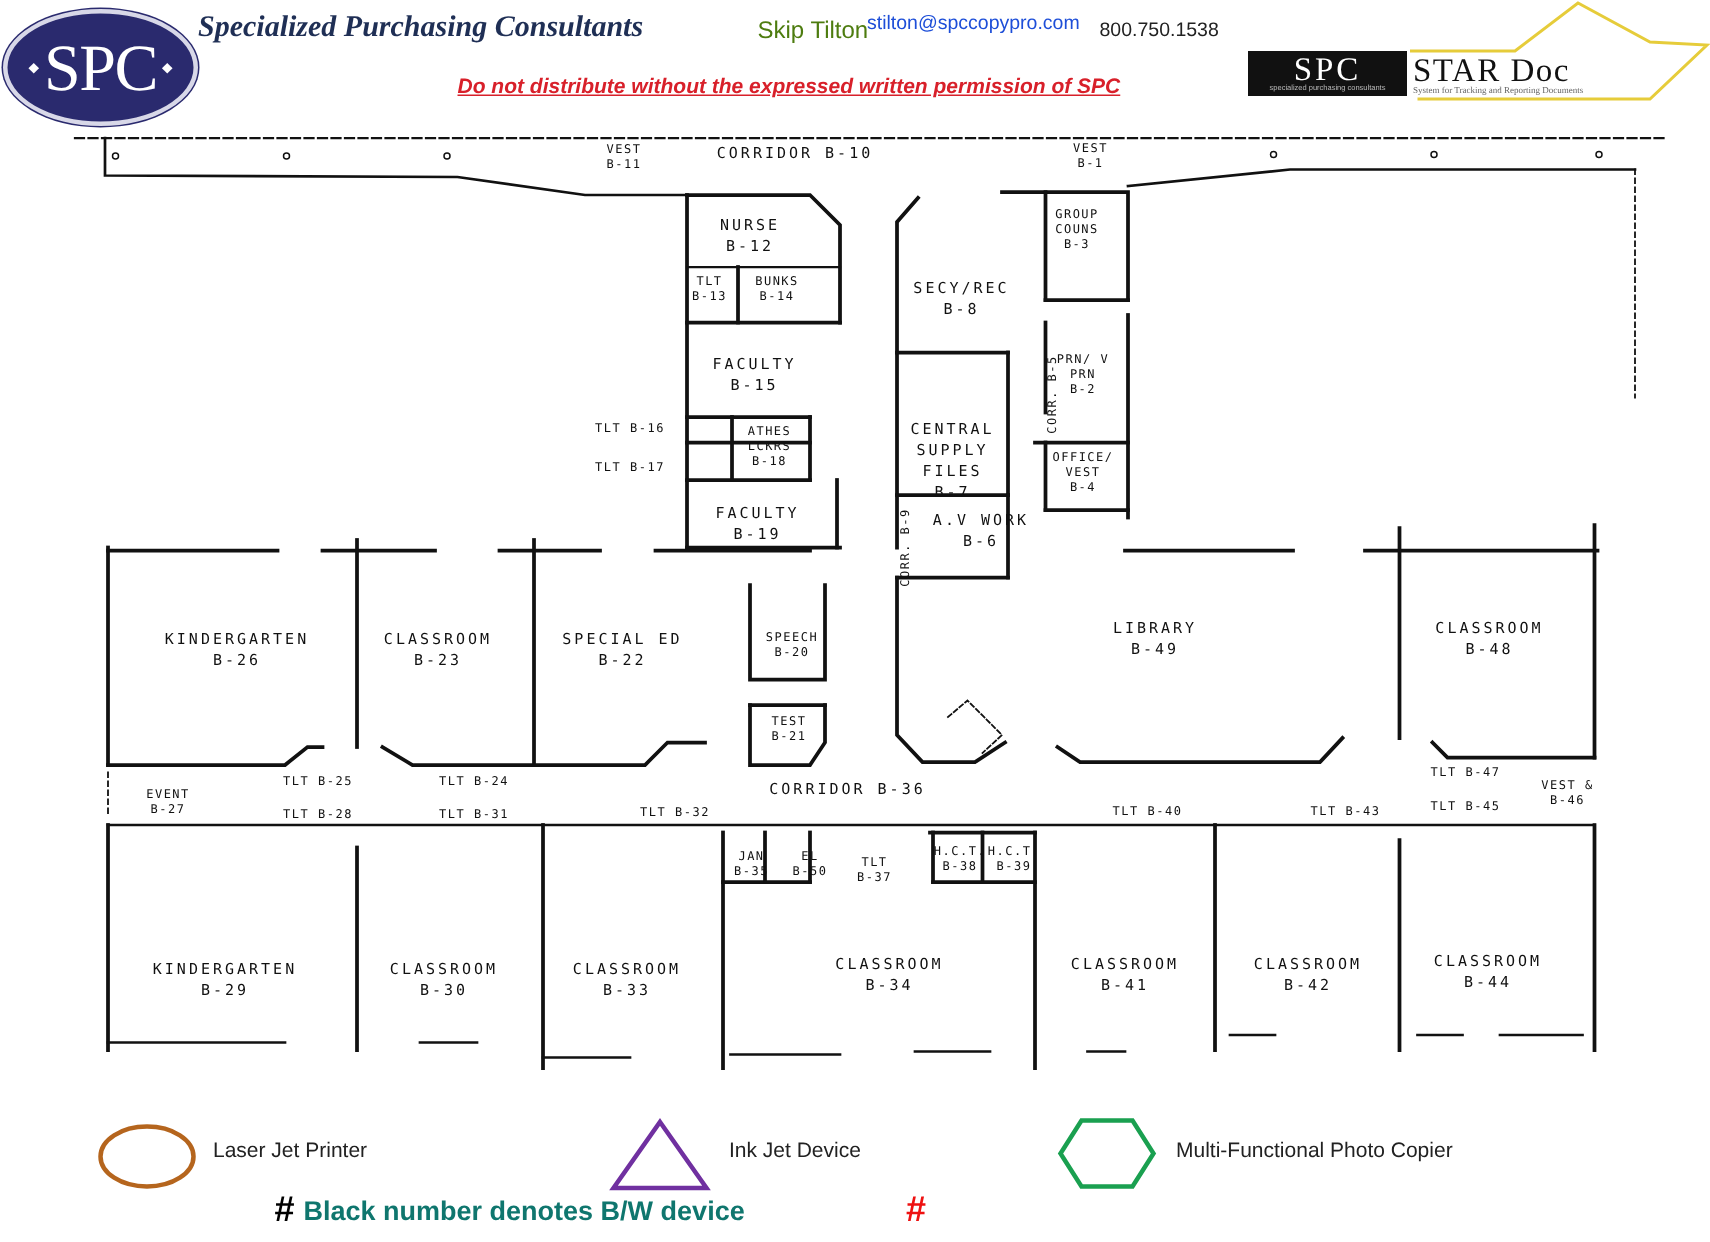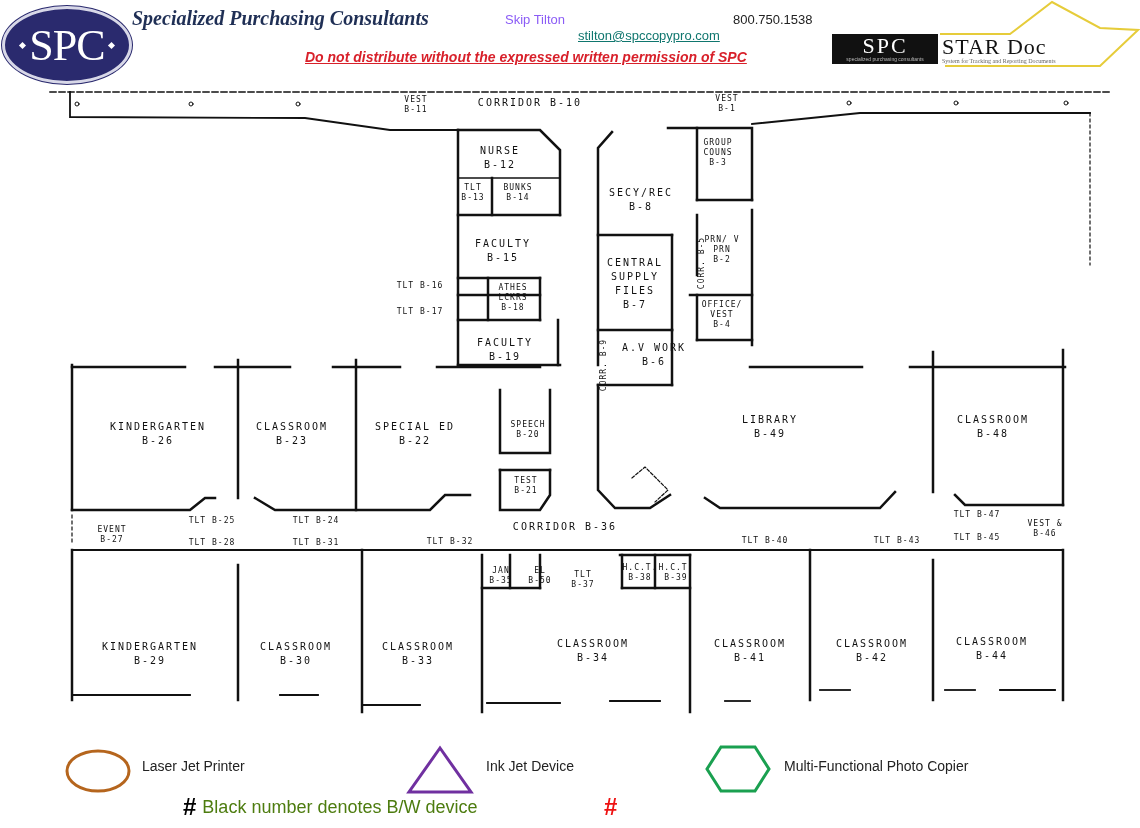--- a/index.html
+++ b/index.html
@@ -3,36 +3,36 @@
 <meta charset="utf-8">
 <style>
   html, body { margin:0; padding:0; background:#fff; }
   body { width:1140px; height:828px; position:relative; overflow:hidden; font-family:"Liberation Sans", sans-serif; }
   .abs { position:absolute; }
   
   .logo-oval { left:2px; top:6px; width:130px; height:78px; border-radius:50%; background:#2a2a6e; border:3px solid #d8d8e8; box-shadow:0 0 0 1px #2a2a6e; box-sizing:border-box; }
   .logo-text { left:2px; top:6px; width:130px; height:78px; display:flex; align-items:center; justify-content:center; color:#fff; font-family:"Liberation Serif", serif; font-size:44px; letter-spacing:-1px; }
   .logo-dot { width:5px; height:5px; background:#fff; transform:rotate(45deg); }
   .company { left:132px; top:7px; font-family:"Liberation Serif", serif; font-style:italic; font-weight:bold; font-size:20px; color:#1f2f55; }
-  .contact-name { left:505px; top:12px; font-size:13px; color:#8b5cf6; }
-  .contact-email { left:578px; top:28px; font-size:13px; color:#0f766e; text-decoration:underline; }
+  .contact-name { left:505px; top:12px; font-size:16px; color:#4d7c0f; }
+  .contact-email { left:578px; top:7px; font-size:13px; color:#1d4ed8; }
   .contact-phone { left:733px; top:12px; font-size:13px; color:#222; }
   .warning { left:305px; top:49px; font-size:14px; font-weight:bold; font-style:italic; color:#d8202a; text-decoration:underline; }
   .sd-black { left:832px; top:34px; width:106px; height:30px; background:#111; color:#fff; font-family:"Liberation Serif", serif; font-size:22px; display:flex; align-items:flex-start; justify-content:center; letter-spacing:2px; line-height:24px; }
   .sd-sub { left:833px; top:56px; width:104px; font-size:5px; color:#bbb; text-align:center; }
   .sd-title { left:942px; top:34px; font-family:"Liberation Serif", serif; font-size:22px; color:#111; letter-spacing:1px; }
   .sd-tag { left:942px; top:58px; font-family:"Liberation Serif", serif; font-size:6px; color:#666; }
   
   .plan { left:0; top:85px; width:1140px; height:650px; }
   .room { position:absolute; font-family:"DejaVu Sans Mono", monospace; font-size:10px; color:#111; text-align:center; line-height:14px; letter-spacing:2px; white-space:pre; transform:translateX(-50%); }
   .room .code { display:block; }
   .small { font-size:8px; line-height:10px; letter-spacing:1px; }
   
   .legend-label { font-size:14px; color:#222; }
-  .legend-note { font-size:18px; color:#4d7c0f; }
+  .legend-note { font-size:18px; color:#0f766e;font-weight:bold; }
   .hash { font-size:24px; font-weight:bold; }
 </style>
 </head>
 <body>
 
 <div class="abs logo-oval"></div>
 <div class="abs logo-text">
   <span class="logo-dot" style="margin-right:4px"></span>
   <span>SPC</span>
   <span class="logo-dot" style="margin-left:4px"></span>
@@ -161,21 +161,21 @@
 <div class="room" style="left:500px;top:144px"><span>NURSE</span><span class="code">B-12</span></div>
 <div class="room small" style="left:473px;top:183px"><span>TLT</span><span class="code">B-13</span></div>
 <div class="room small" style="left:518px;top:183px"><span>BUNKS</span><span class="code">B-14</span></div>
 <div class="room small" style="left:718px;top:138px;white-space:normal;width:40px"><span>GROUP COUNS</span><span class="code">B-3</span></div>
 <div class="room" style="left:641px;top:186px"><span>SECY/REC</span><span class="code">B-8</span></div>
 <div class="room" style="left:503px;top:237px"><span>FACULTY</span><span class="code">B-15</span></div>
 <div class="room small" style="left:420px;top:281px"><span>TLT</span> <span>B-16</span></div>
 <div class="room small" style="left:420px;top:307px"><span>TLT</span> <span>B-17</span></div>
 <div class="room small" style="left:513px;top:283px;white-space:normal;width:44px"><span>ATHES LCKRS</span><span class="code">B-18</span></div>
 <div class="room" style="left:505px;top:336px"><span>FACULTY</span><span class="code">B-19</span></div>
-<div class="room" style="left:635px;top:256px;white-space:normal;width:62px"><span>CENTRAL SUPPLY FILES</span><span class="code">B-7</span></div>
+<div class="room" style="left:635px;top:280px;white-space:normal;width:62px"><span>CENTRAL SUPPLY FILES</span><span class="code">B-7</span></div>
 <div class="room small" style="left:722px;top:235px;white-space:normal;width:46px"><span>PRN/ V PRN</span><span class="code">B-2</span></div>
 <div class="room small" style="left:722px;top:300px;white-space:normal;width:46px"><span>OFFICE/ VEST</span><span class="code">B-4</span></div>
 <div class="room" style="left:654px;top:341px"><span>A.V WORK</span><span class="code">B-6</span></div>
 <div class="room" style="left:158px;top:420px"><span>KINDERGARTEN</span><span class="code">B-26</span></div>
 <div class="room" style="left:292px;top:420px"><span>CLASSROOM</span><span class="code">B-23</span></div>
 <div class="room" style="left:415px;top:420px"><span>SPECIAL ED</span><span class="code">B-22</span></div>
 <div class="room small" style="left:528px;top:420px"><span>SPEECH</span><span class="code">B-20</span></div>
 <div class="room small" style="left:526px;top:476px"><span>TEST</span><span class="code">B-21</span></div>
 <div class="room" style="left:770px;top:413px"><span>LIBRARY</span><span class="code">B-49</span></div>
 <div class="room" style="left:993px;top:413px"><span>CLASSROOM</span><span class="code">B-48</span></div>

